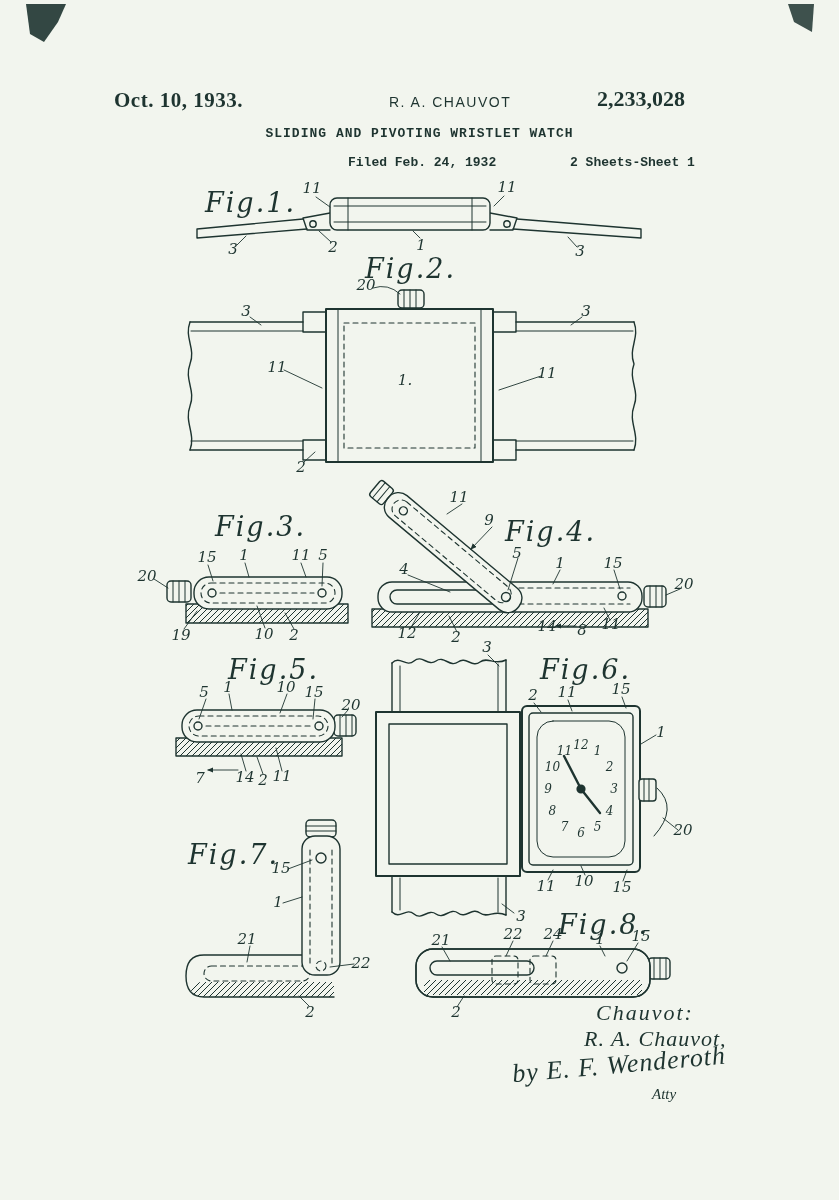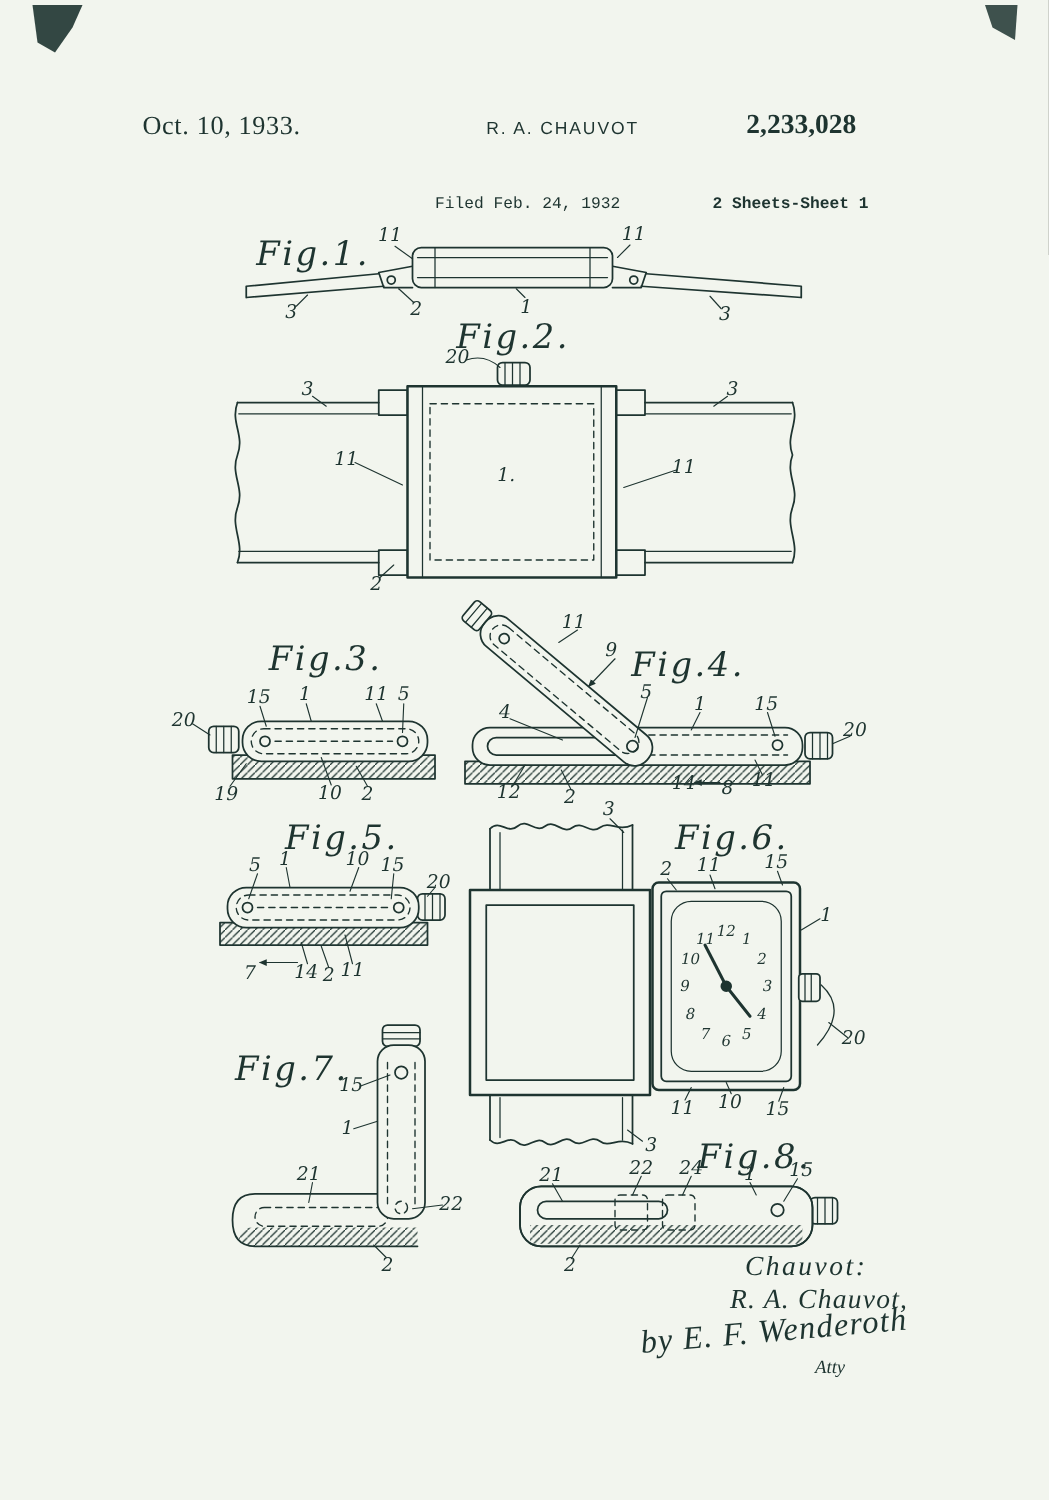--- a/index.html
+++ b/index.html
@@ -1,24 +1,24 @@
 <!DOCTYPE html>
 <html><head>
 <meta charset="utf-8">
 <style>
   html,body{margin:0;padding:0;background:#9aa09a;}
   .page{position:relative;width:839px;height:1200px;background:#f2f5ee;color:#1e3430;
         font-family:"Liberation Serif",serif;overflow:hidden;}
-  .hdr-date{position:absolute;left:114px;top:88px;font-size:21px;font-weight:normal;letter-spacing:.5px;}
+  .hdr-date{position:absolute;left:114px;top:88px;font-size:21px;font-weight:bold;letter-spacing:.5px;}
   .hdr-inventor{position:absolute;left:389px;top:94px;font-family:"Liberation Sans",sans-serif;
         font-size:14px;font-weight:normal;letter-spacing:1.5px;}
   .hdr-patnum{position:absolute;left:597px;top:86px;font-size:22px;font-weight:bold;}
   .hdr-title{position:absolute;left:0;top:126px;width:100%;text-align:center;
         font-family:"Liberation Mono",monospace;font-size:13px;font-weight:bold;letter-spacing:1px;}
-  .hdr-filed{position:absolute;left:348px;top:155px;font-family:"Liberation Mono",monospace;font-size:13px;font-weight:normal;}
+  .hdr-filed{position:absolute;left:348px;top:155px;font-family:"Liberation Mono",monospace;font-size:13px;font-weight:bold;}
   .hdr-sheet{position:absolute;left:570px;top:155px;font-family:"Liberation Mono",monospace;font-size:13px;font-weight:bold;}
   .sheet-svg{position:absolute;left:0;top:0;}
   .ln{fill:none;stroke:#1e3430;stroke-width:1.4;stroke-linecap:round;stroke-linejoin:round;}
   .thin{stroke-width:1;}
   .dashf{fill:none;stroke-dasharray:5 4;stroke-width:1.1;}
   .leader{stroke-width:.9;fill:none;}
   .paperfill{fill:#f2f5ee;}
   .inkfill{fill:#1e3430;stroke:none;}
   .ref-num{font:italic 15px "DejaVu Serif",serif;fill:#1e3430;stroke:none;text-anchor:middle;}
   .fig-title{font:italic 27px "DejaVu Serif",serif;fill:#1e3430;stroke:none;letter-spacing:2px;}
@@ -31,20 +31,21 @@
   .sig-line4{position:absolute;left:652px;top:1086px;font-style:italic;font-size:15px;}
 </style>
 </head>
 <body>
 
 <div class="page">
 
   <div class="hdr-date">Oct. 10, 1933.</div>
   <div class="hdr-inventor">R. A. CHAUVOT</div>
   <div class="hdr-patnum">2,233,028</div>
+  <div class="hdr-title">SLIDING AND PIVOTING WRISTLET WATCH</div>
   <div class="hdr-filed">Filed Feb. 24, 1932</div>
   <div class="hdr-sheet">2 Sheets-Sheet 1</div>
 
   <svg class="sheet-svg" viewBox="0 0 839 1200" width="839" height="1200">
     <defs>
       <pattern id="hatch" patternUnits="userSpaceOnUse" width="6" height="6">
         <path d="M-1,7 L7,-1" stroke="#1e3430" stroke-width="1"></path>
       </pattern>
       <marker id="ah" markerWidth="8" markerHeight="8" refX="6" refY="3" orient="auto">
         <path d="M0,0 L7,3 L0,6 Z" fill="#1e3430"></path>

